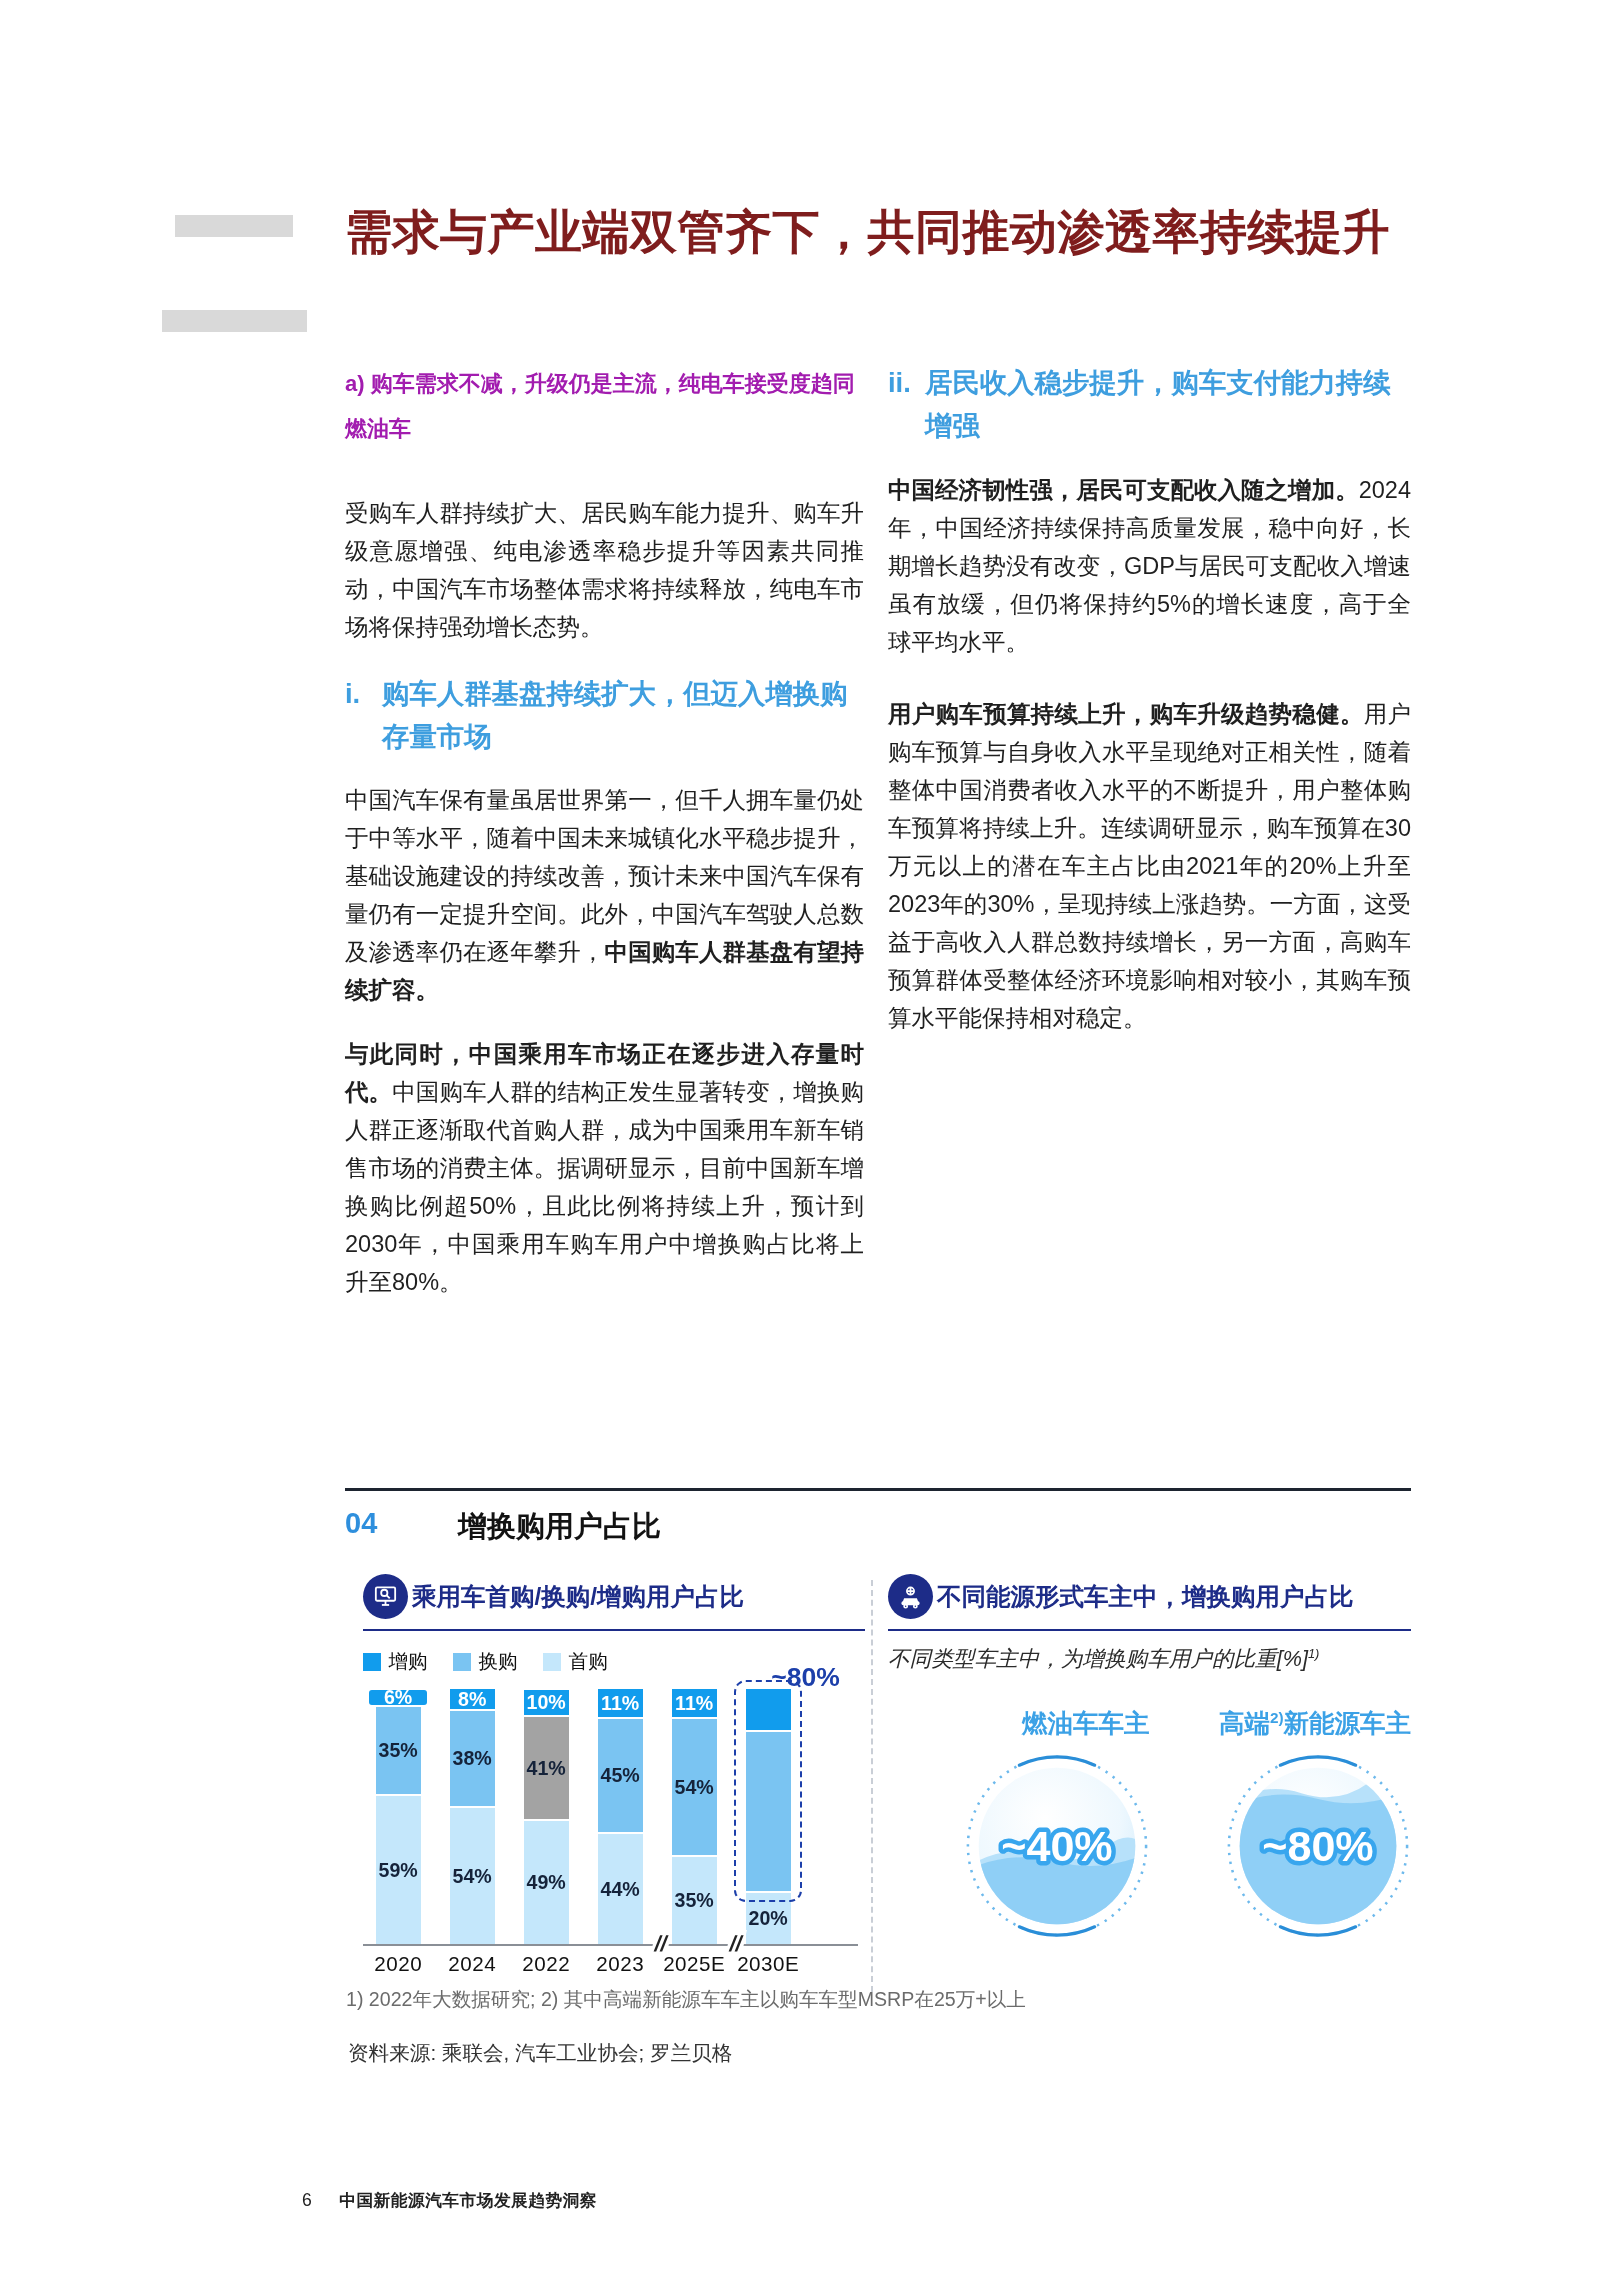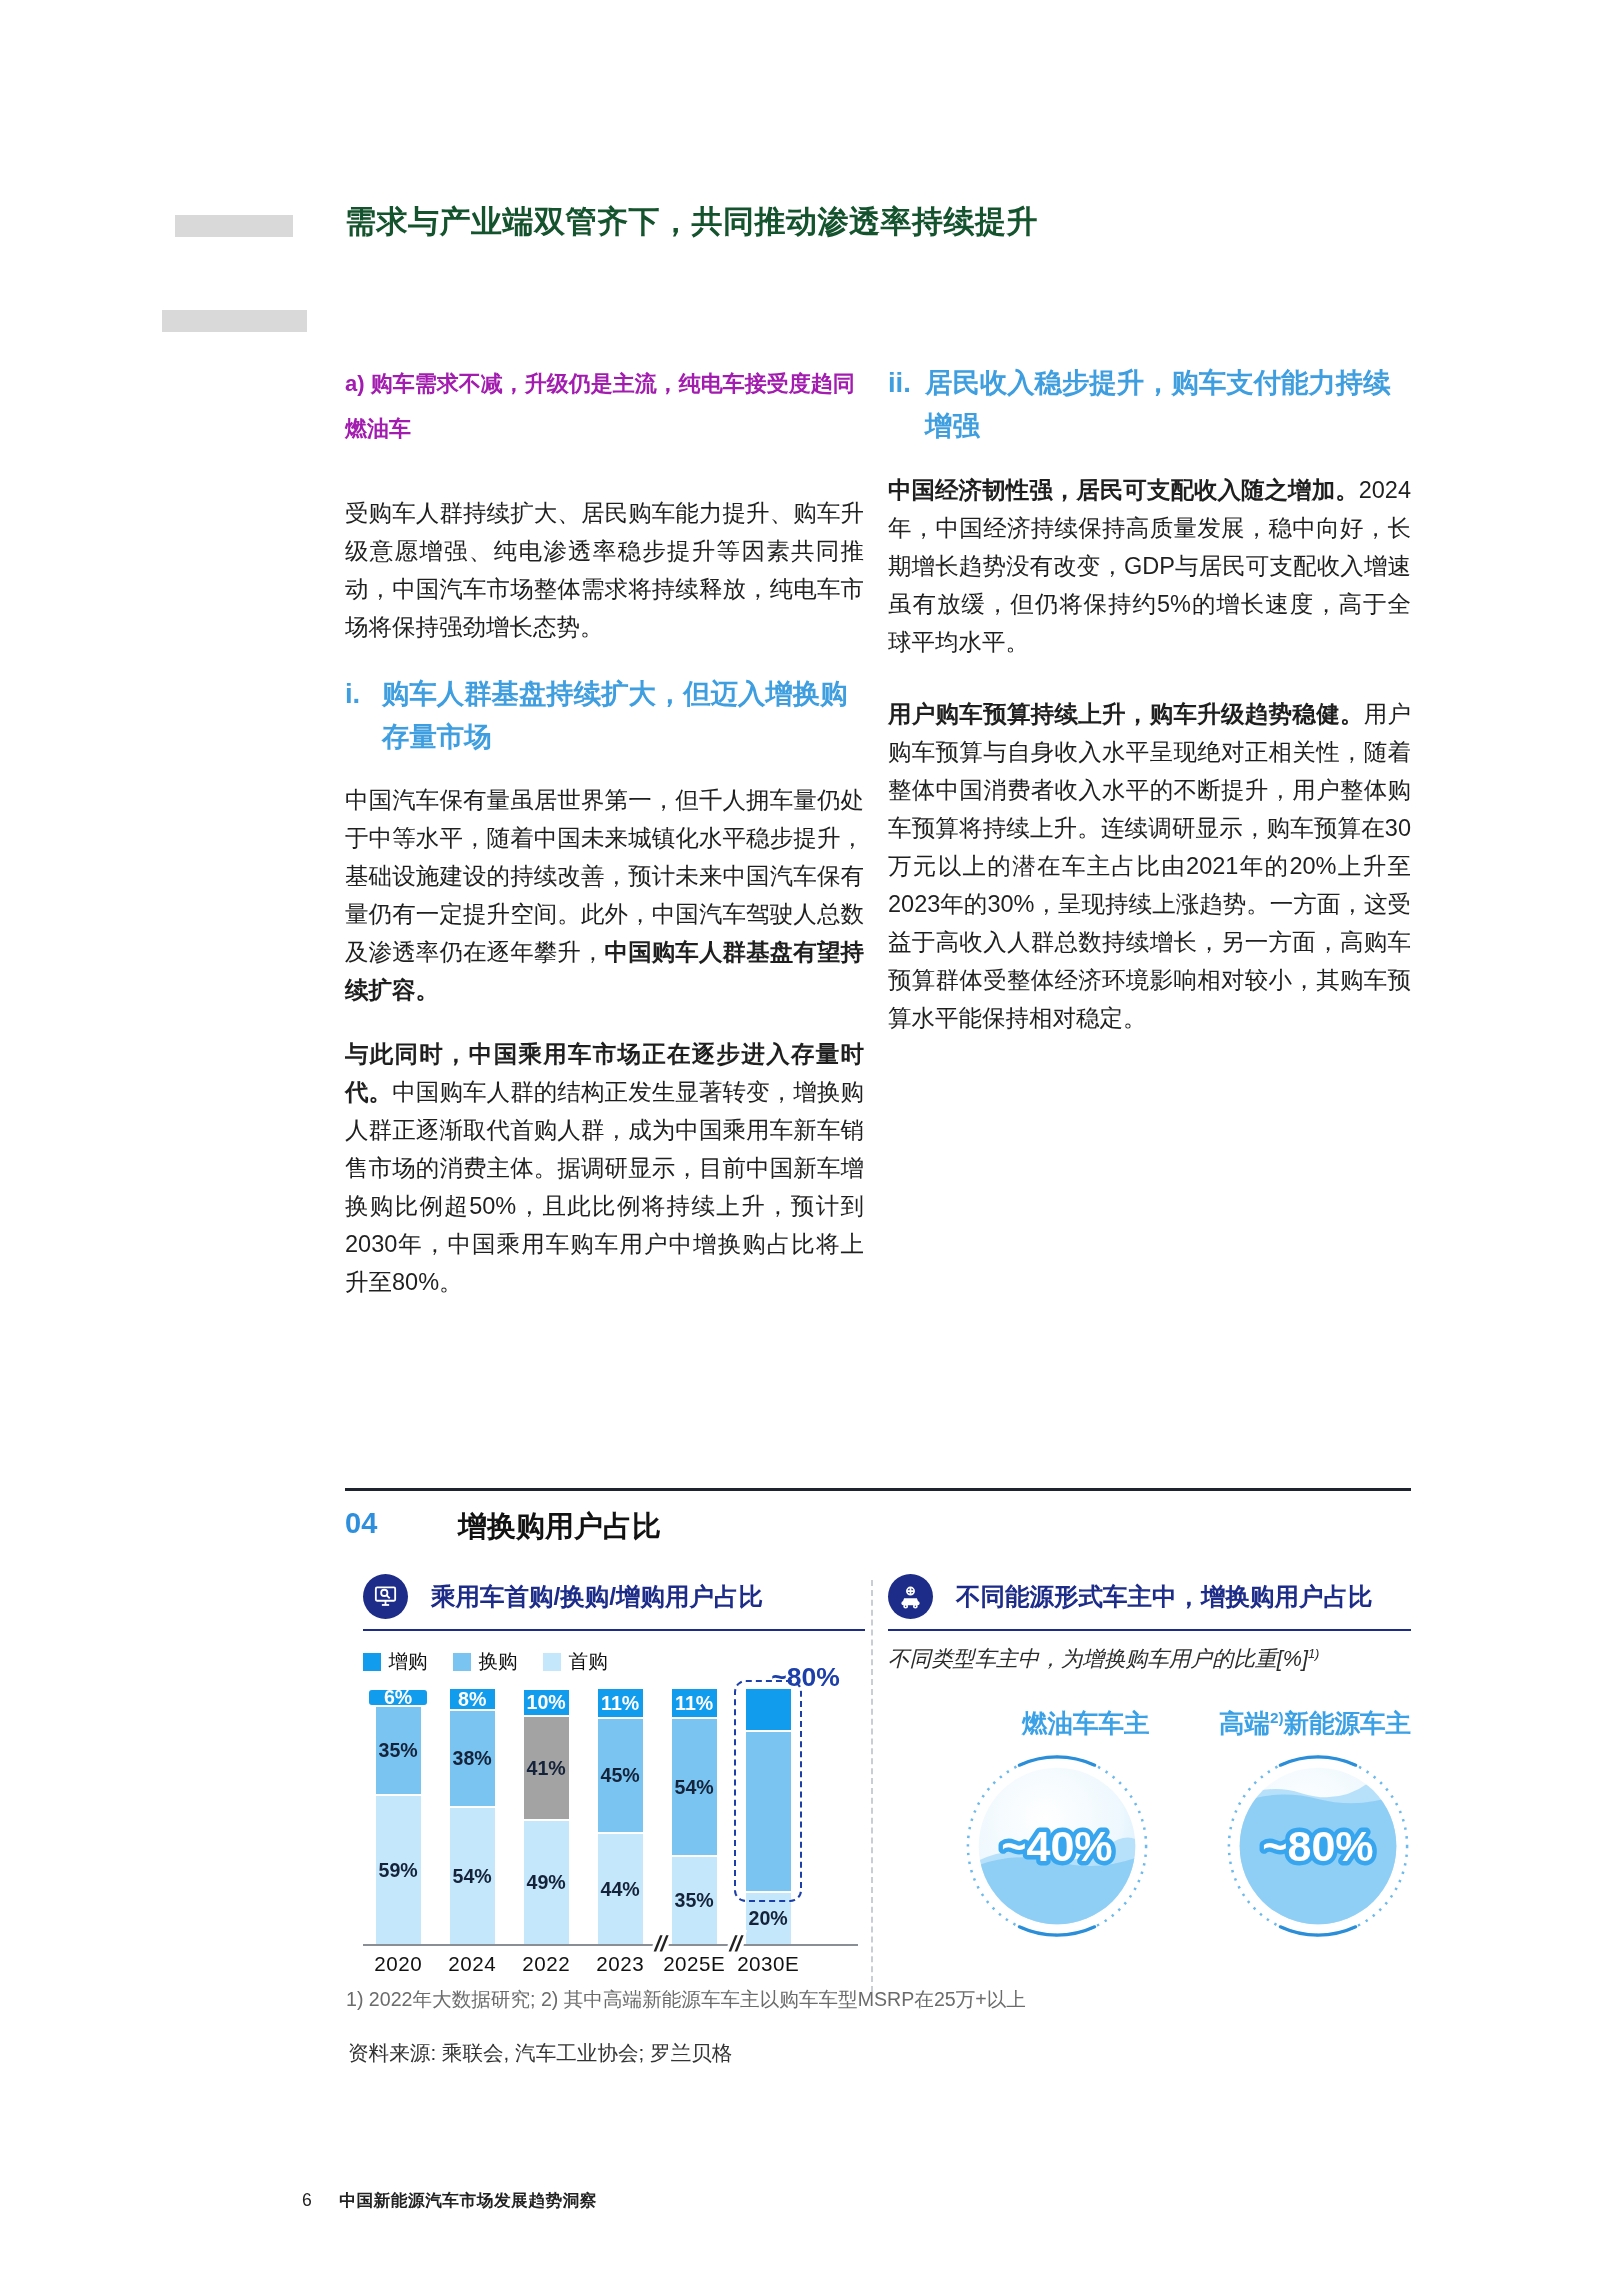--- a/index.html
+++ b/index.html
@@ -8,21 +8,21 @@
   .page {
     position:relative; width:1621px; height:2293px; background:#ffffff;
     margin:0 auto; overflow:hidden; color:#1f1f1f;
   }
   .deco-block { position:absolute; background:#d9d9d9; }
   .deco-1 { left:175px; top:215px; width:118px; height:21.6px; }
   .deco-2 { left:162px; top:310px; width:145px; height:21.6px; }
 
   .page-title {
     position:absolute; left:345px; top:201px; width:1078px;
-    font-size:31px; font-weight:700; color:#14532d; letter-spacing:0.5px;
+    font-size:47px; font-weight:700; color:#7f1d1d; letter-spacing:0.5px;
   }
 
   .col { position:absolute; top:361px; }
   .col-left  { left:345px; width:519px; }
   .col-right { left:888px; width:523px; }
 
   .h-a { font-size:22px; line-height:45px; font-weight:700; color:#a21caf; margin:0 0 43px; }
   .h-sub {
     display:flex; font-size:27.4px; line-height:43px; font-weight:700;
     color:#3e9edf; margin:0 0 23.5px;
@@ -41,21 +41,21 @@
   .exhibit-rule { position:absolute; left:345px; top:1488px; width:1066px; height:2.9px; background:#1d2430; }
   .exhibit-num { position:absolute; left:345px; top:1507px; font-size:29px; font-weight:700; color:#2e8fdd; }
   .exhibit-title { position:absolute; left:458px; top:1507px; font-size:29px; font-weight:700; color:#121212; }
 
   .panel { position:absolute; top:1574px; }
   .panel-left { left:363px; width:502px; }
   .panel-right { left:888px; width:523px; }
   .panel-divider { position:absolute; left:871px; top:1580px; height:412px; border-left:2px dashed #c9ced6; }
 
   .panel-header {
-    display:flex; align-items:center; gap:23px;
+    display:flex; align-items:center; gap:4px;
     padding-bottom:9.8px; border-bottom:2.9px solid #1d2c88;
   }
   .panel-icon {
     flex:0 0 45px; width:45px; height:45px; border-radius:50%;
     background:#1d2c88; display:flex; align-items:center; justify-content:center;
   }
   .panel-title { font-size:24.5px; font-weight:700; color:#1d2c88; line-height:29px; }
 
   .legend { display:flex; gap:25.5px; margin-top:17.6px; align-items:center; }
   .legend-item { display:flex; align-items:center; gap:7.8px; font-size:19.6px; color:#111; }

